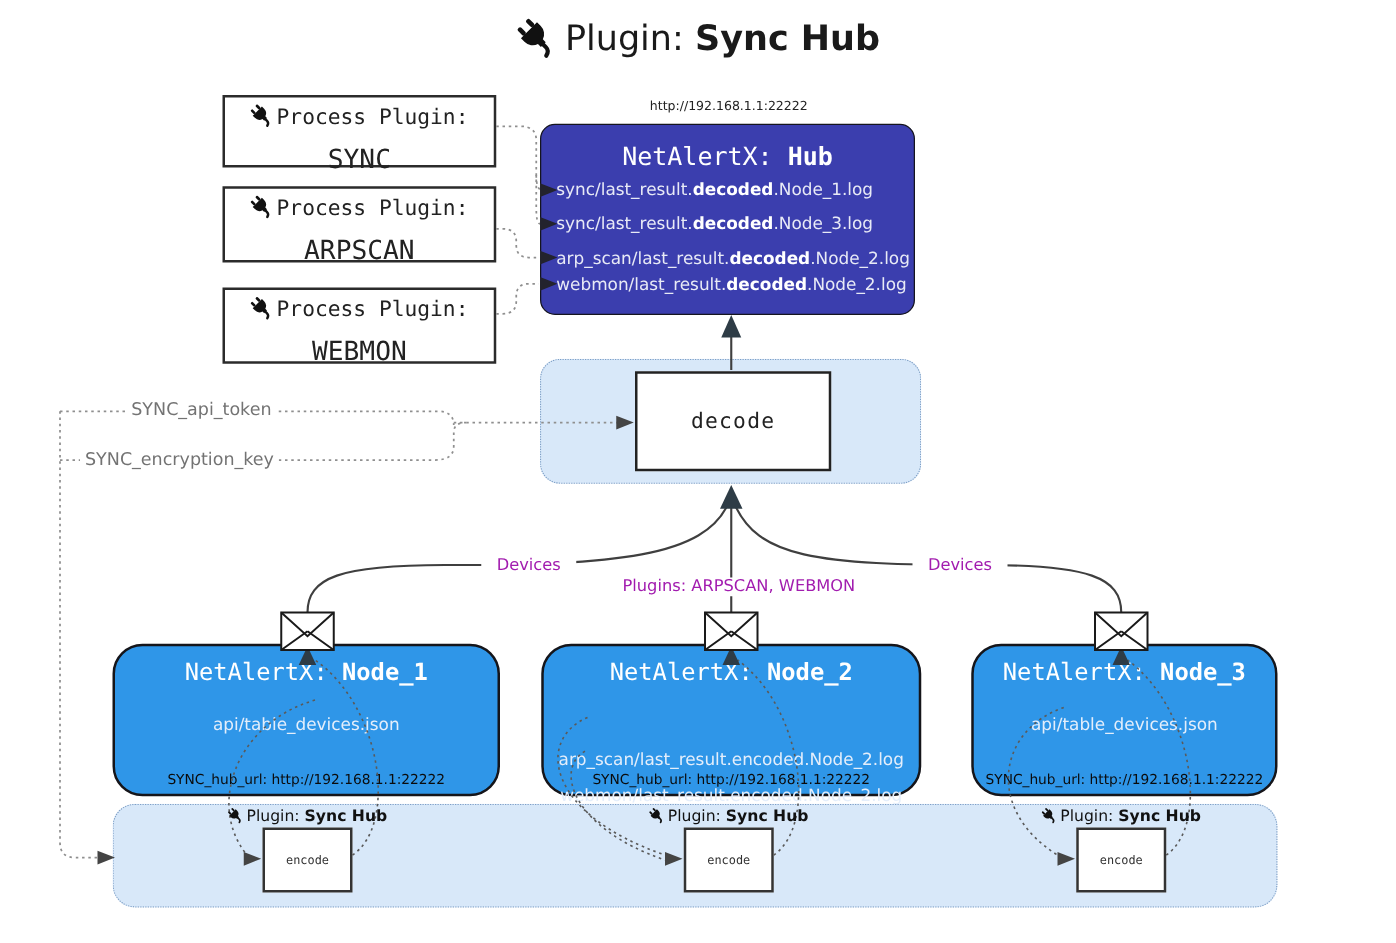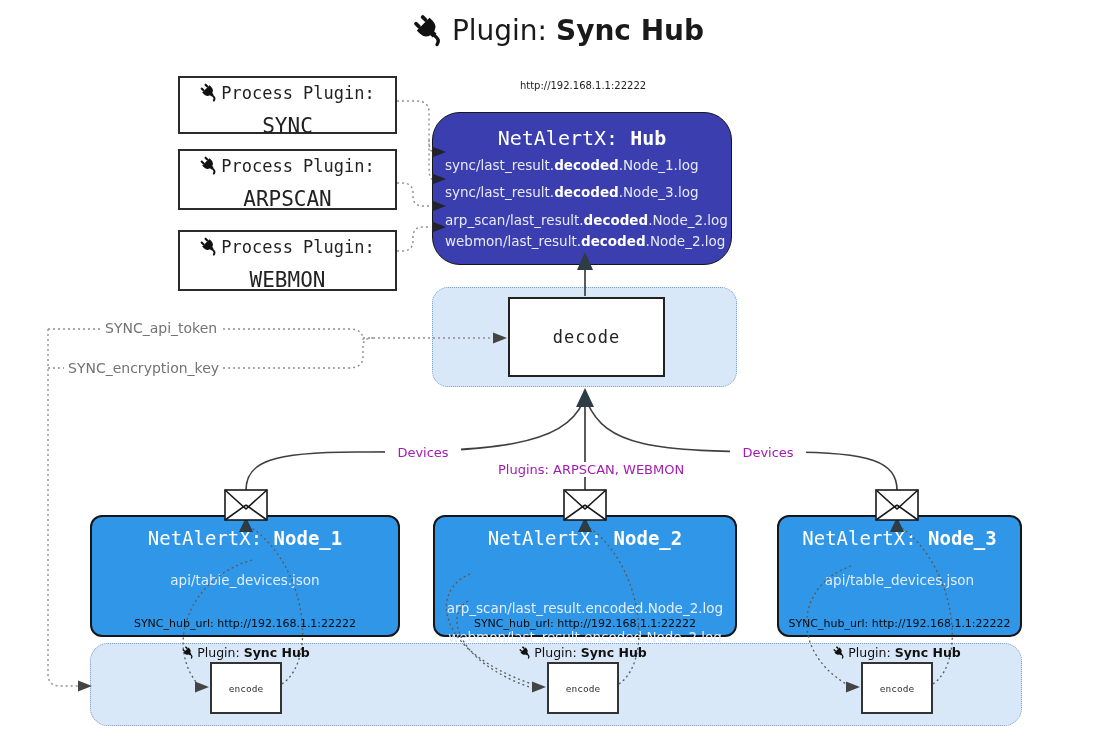--- a/index.html
+++ b/index.html
@@ -14,43 +14,43 @@
 
   
   .proc{left:178px;width:219px;background:#fff;border:2px solid #2b2b2b;box-sizing:border-box;
         text-align:center;padding-top:5px;}
   .proc .l1{font-size:17px;color:#222;white-space:nowrap;}
   .proc .l1 .plug{width:19px;height:19px;vertical-align:-3px;margin-right:2px;color:#111;}
   .proc .l2{font-size:21px;color:#222;margin-top:11px;}
 
   
   .huburl{left:433px;width:300px;top:80px;text-align:center;font-size:10px;color:#222;}
-  .hub{left:432px;top:112px;width:300px;height:153px;background:#3b3eae;border:1.5px solid #15151f;
-       border-radius:28px;box-sizing:border-box;}
+  .hub{left:432px;top:99px;width:300px;height:153px;background:#3b3eae;border:1.5px solid #15151f;
+       border-radius:12px;box-sizing:border-box;}
   .hub .htitle{position:absolute;left:0;right:0;top:13px;text-align:center;color:#fff;
        font-size:20px;white-space:nowrap;}
   .hubfile{position:absolute;left:12px;right:2px;font-size:13.5px;color:#e8eaf6;white-space:nowrap;}
   .hubfile b{color:#ffffff;}
 
   
   .dpanel{left:432px;top:287px;width:305px;height:100px;background:#d8e8f9;
           border:1.5px dotted #7e9fc6;border-radius:16px;box-sizing:border-box;}
   .dbox{left:508px;top:297px;width:157px;height:80px;background:#fff;border:2px solid #222;
         box-sizing:border-box;display:flex;align-items:center;justify-content:center;
         font-size:17px;letter-spacing:1px;color:#222;}
 
   
   .cfglabel{background:#fff;padding:0 4px;font-size:14px;color:#737373;white-space:nowrap;}
 
   
   .edgelabel{background:#fff;padding:0 3px;font-size:13px;color:#a21caf;text-align:center;
              white-space:nowrap;z-index:3;}
 
   
-  .node{top:515px;height:122px;background:#2f96e8;border:2px solid #15151a;border-radius:12px;
+  .node{top:515px;height:122px;background:#2f96e8;border:2px solid #15151a;border-radius:24px;
         box-sizing:border-box;}
   .node .ntitle{position:absolute;left:0;right:0;top:10px;text-align:center;color:#fff;
         font-size:19px;white-space:nowrap;}
   .node .nfile{position:absolute;left:0;right:0;text-align:center;color:#e4eefb;
         font-size:13.5px;white-space:nowrap;}
   .node .nurl{position:absolute;left:0;right:0;bottom:5px;text-align:center;color:#0b0b0b;
         font-size:11px;white-space:nowrap;}
 
   
   .band{left:90px;top:643px;width:932px;height:83px;background:#d8e8f9;

